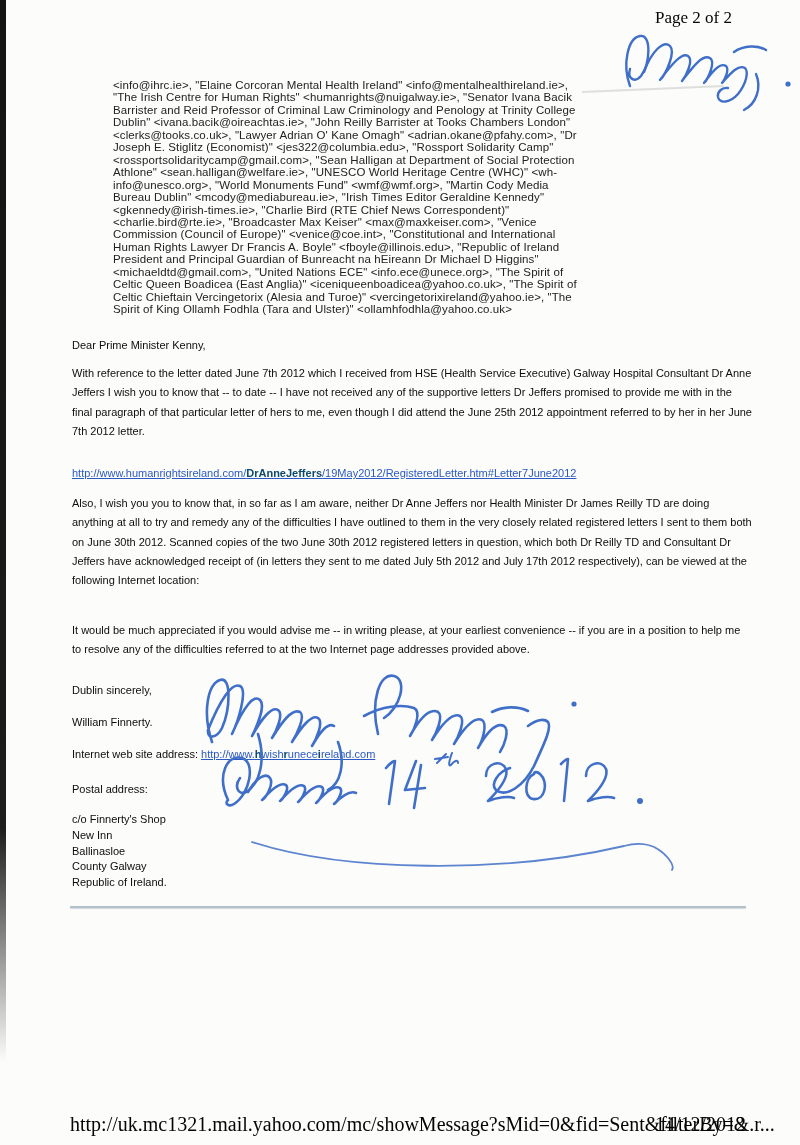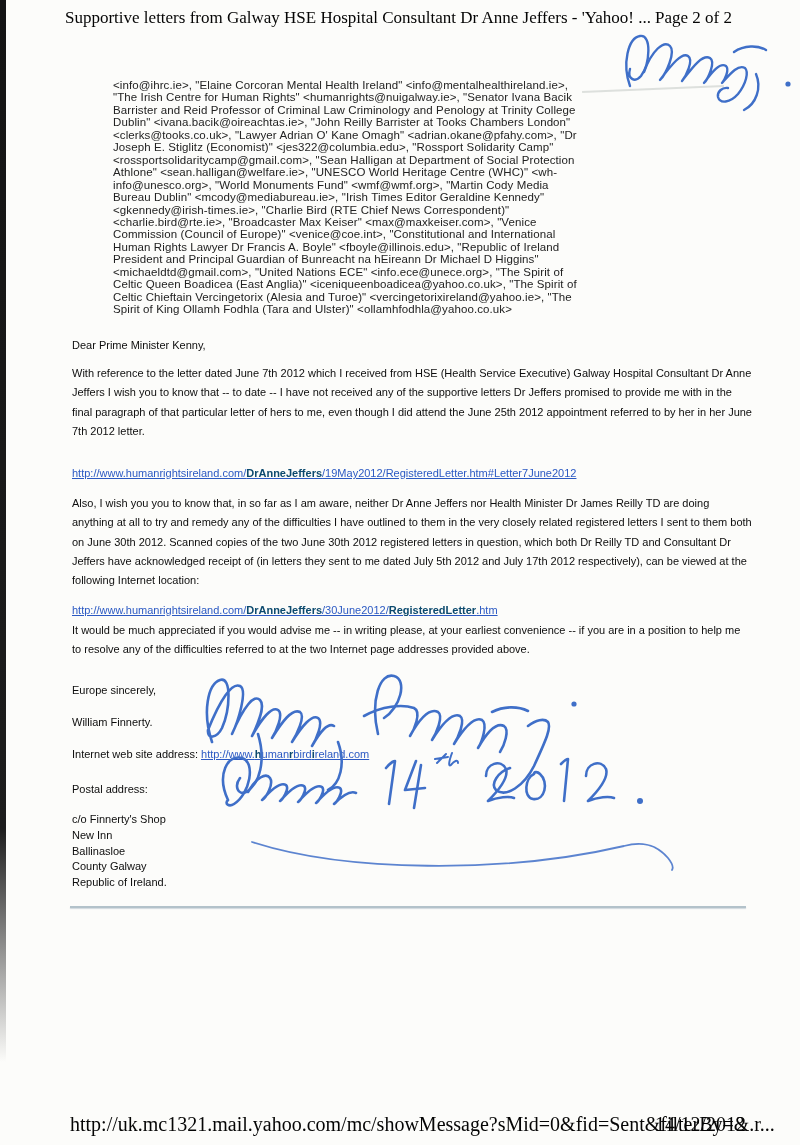--- a/index.html
+++ b/index.html
@@ -36,21 +36,20 @@
     transform:rotate(-2.5deg);opacity:.9;
   }
 </style>
 </head>
 <body>
 
 <div class="page">
 
   <div class="abs scan-edge"></div>
 
-  <span class="abs hdr" style="left:65px;top:8px;">Supportive letters from Galway HSE Hospital Consultant Dr Anne Jeffers - 'Yahoo! ...</span>
   <span class="abs hdr" style="left:655px;top:8px;">Page 2 of 2</span>
 
   <svg class="abs" style="left:616px;top:22px;" width="184" height="92" viewBox="0 0 184 92" aria-label="W Finnerty (handwritten initials, blue ink)">
     <path class="ink" stroke-width="2.4" d="M14,64 C6,42 12,16 24,14 C36,12 34,42 25,54 C19,61 11,57 14,47"></path>
     <path class="ink" stroke-width="2.4" d="M28,50 C36,28 48,18 54,24 C60,30 50,52 44,58 C56,42 66,30 72,34 C78,38 70,54 66,59 C76,46 86,32 94,36 C100,40 92,57 88,61 C96,50 104,40 110,44 C114,48 108,59 106,61 C114,52 122,42 129,46 C133,50 130,62 122,72 C114,81 104,82 102,75 C101,70 106,65 112,66"></path>
     <path class="ink" stroke-width="2.4" d="M118,30 C128,23 142,23 150,28"></path>
     <path class="ink" stroke-width="2.4" d="M140,52 C146,66 140,82 128,88"></path>
     <circle class="ink-dot" cx="172" cy="62" r="2.6"></circle>
   </svg>
   <div class="abs gray-line"></div>
@@ -79,32 +78,29 @@
 
   <div class="abs body-txt w680" style="left:72px;top:364px;">With reference to the letter dated June 7th 2012 which I received from HSE (Health Service Executive) Galway Hospital Consultant Dr Anne Jeffers I wish you to know that -- to date -- I have not received any of the supportive letters Dr Jeffers promised to provide me with in the final paragraph of that particular letter of hers to me, even though I did attend the June 25th 2012 appointment referred to by her in her June 7th 2012 letter.</div>
 
 
   <div class="abs body-txt" style="left:72px;top:464px;">
     <span class="lnk"><span>http://www.humanrightsireland.com/</span><span class="grn">DrAnneJeffers</span><span>/19May2012/RegisteredLetter.htm#Letter7June2012</span></span>
   </div>
 
   <div class="abs body-txt w680" style="left:72px;top:494px;">Also, I wish you you to know that, in so far as I am aware, neither Dr Anne Jeffers nor Health Minister Dr James Reilly TD are doing anything at all to try and remedy any of the difficulties I have outlined to them in the very closely related registered letters I sent to them both on June 30th 2012. Scanned copies of the two June 30th 2012 registered letters in question, which both Dr Reilly TD and Consultant Dr Jeffers have acknowledged receipt of (in letters they sent to me dated July 5th 2012 and July 17th 2012 respectively), can be viewed at the following Internet location:</div>
 
-  <div class="abs body-txt" style="left:72px;top:601px;">
-    <span class="lnk"><span>http://www.humanrightsireland.com/</span><span class="grn">DrAnneJeffers</span><span>/30June2012/</span><span class="grn">RegisteredLetter</span><span>.htm</span></span>
-  </div>
 
   <div class="abs body-txt w680" style="left:72px;top:621px;">It would be much appreciated if you would advise me -- in writing please, at your earliest convenience -- if you are in a position to help me to resolve any of the difficulties referred to at the two Internet page addresses provided above.</div>
 
-  <div class="abs body-txt" style="left:72px;top:681px;">Europe sincerely,</div>
+  <div class="abs body-txt" style="left:72px;top:681px;">Dublin sincerely,</div>
 
   <div class="abs body-txt" style="left:72px;top:713px;">William Finnerty.</div>
 
   <div class="abs body-txt" style="left:72px;top:745px;">
-    <span>Internet web site address: </span><span class="lnk"><span>http://www.</span><span class="grn">h</span><span>uman</span><span class="grn">r</span><span>bird</span><span class="grn">i</span><span>reland.com</span></span>
+    <span>Internet web site address: </span><span class="lnk"><span>http://www.</span><span class="grn">h</span><span>wish</span><span class="grn">r</span><span>unece</span><span class="grn">i</span><span>reland.com</span></span>
   </div>
 
   <div class="abs body-txt" style="left:72px;top:780px;">Postal address:</div>
 
   <div class="abs body-txt addr" style="left:72px;top:812px;">c/o Finnerty's Shop
 New Inn
 Ballinasloe
 County Galway
 Republic of Ireland.</div>
 

